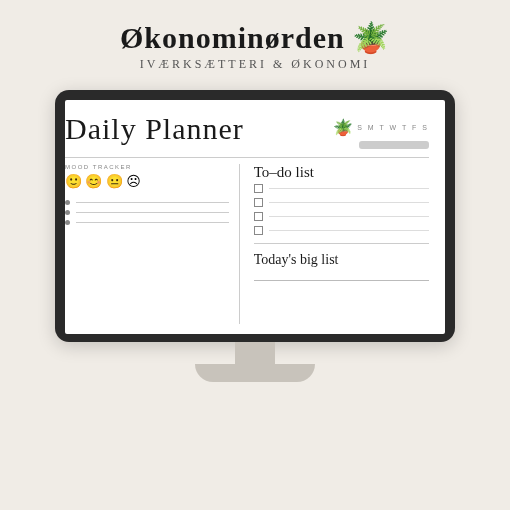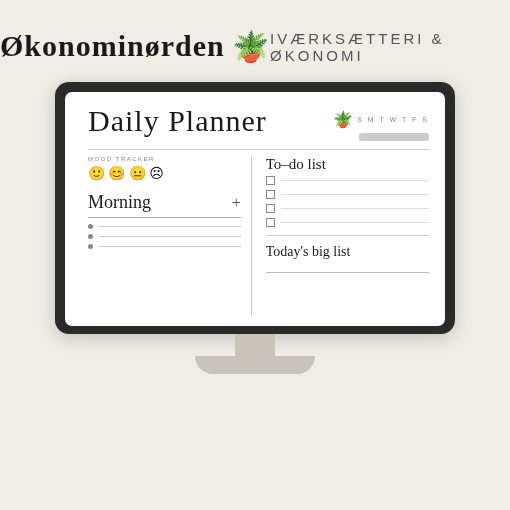--- a/index.html
+++ b/index.html
@@ -10,70 +10,70 @@
       display: flex;
       flex-direction: column;
       align-items: center;
       font-family: Georgia, 'Times New Roman', serif;
       overflow: hidden;
     }
 
     
     .header {
       display: flex;
-      flex-direction: row;
-      align-items: center;
-      padding-top: 28px;
+      flex-direction: column;
+      align-items: center;
+      padding-top: 20px;
       margin-bottom: 10px;
     }
     .logo-row {
       display: flex;
       align-items: center;
       gap: 8px;
     }
     .logo-text {
       font-size: 30px;
       font-weight: 700;
       letter-spacing: 1px;
       color: #1a1a1a;
       font-family: Georgia, serif;
     }
     .logo-icon {
       font-size: 30px;
     }
     .tagline {
-      font-size: 15px;
+      font-size: 12px;
       letter-spacing: 3px;
       color: #555;
       margin-top: 2px;
-      font-family: Liberation Sans, sans-serif;
+      font-family: Liberation Serif, serif;
       text-transform: uppercase;
     }
 
     
     .monitor-wrapper {
       display: flex;
       flex-direction: column;
       align-items: center;
       margin-top: 8px;
     }
     .monitor-body {
       background: #2a2a2a;
       border-radius: 14px;
       padding: 10px 10px 8px 10px;
       width: 400px;
       box-shadow: 0 4px 18px rgba(0,0,0,0.18);
     }
     .monitor-screen {
       background: #fff;
-      border-radius: 7px;
+      border-radius: 2px;
       width: 100%;
       min-height: 230px;
       overflow: hidden;
-      padding: 14px 16px 10px 23px;
+      padding: 14px 16px 10px 0;
     }
 
     
     .monitor-stand-neck {
       width: 40px;
       height: 22px;
       background: #c8c3bb;
       margin: 0 auto;
     }
     .monitor-stand-base {
@@ -285,24 +285,20 @@
 
         <div class="left-col">
           <div class="mood-tracker-label">MOOD TRACKER</div>
           <div class="mood-icons">
             <span>🙂</span>
             <span>😊</span>
             <span>😐</span>
             <span>☹</span>
           </div>
 
-          <div class="morning-row">
-            <span class="morning-label">Morning</span>
-            <span class="morning-plus">+</span>
-          </div>
 
           <div class="bullet-item">
             <div class="bullet-dot"></div>
             <div class="bullet-line"></div>
           </div>
           <div class="bullet-item">
             <div class="bullet-dot"></div>
             <div class="bullet-line"></div>
           </div>
           <div class="bullet-item">

